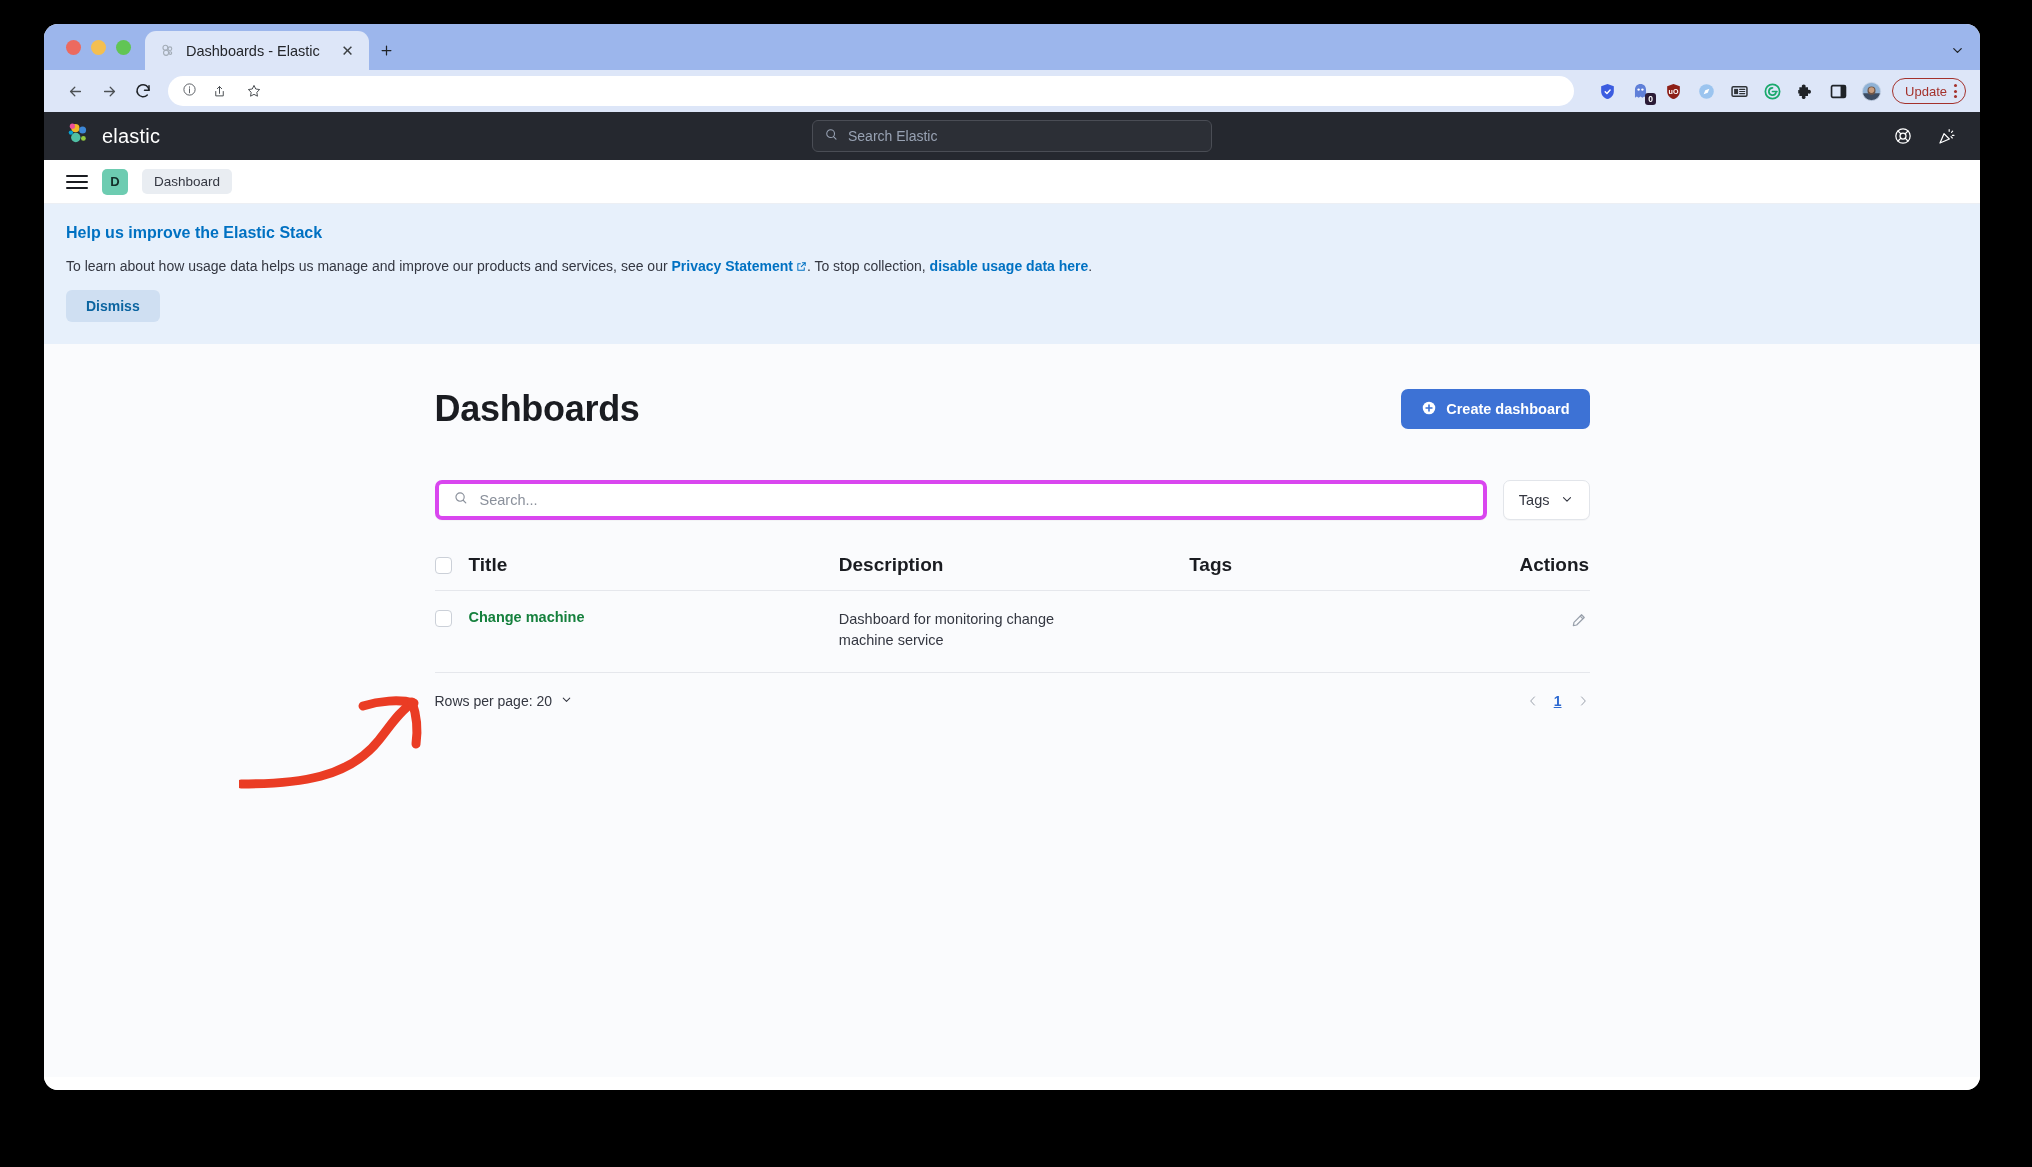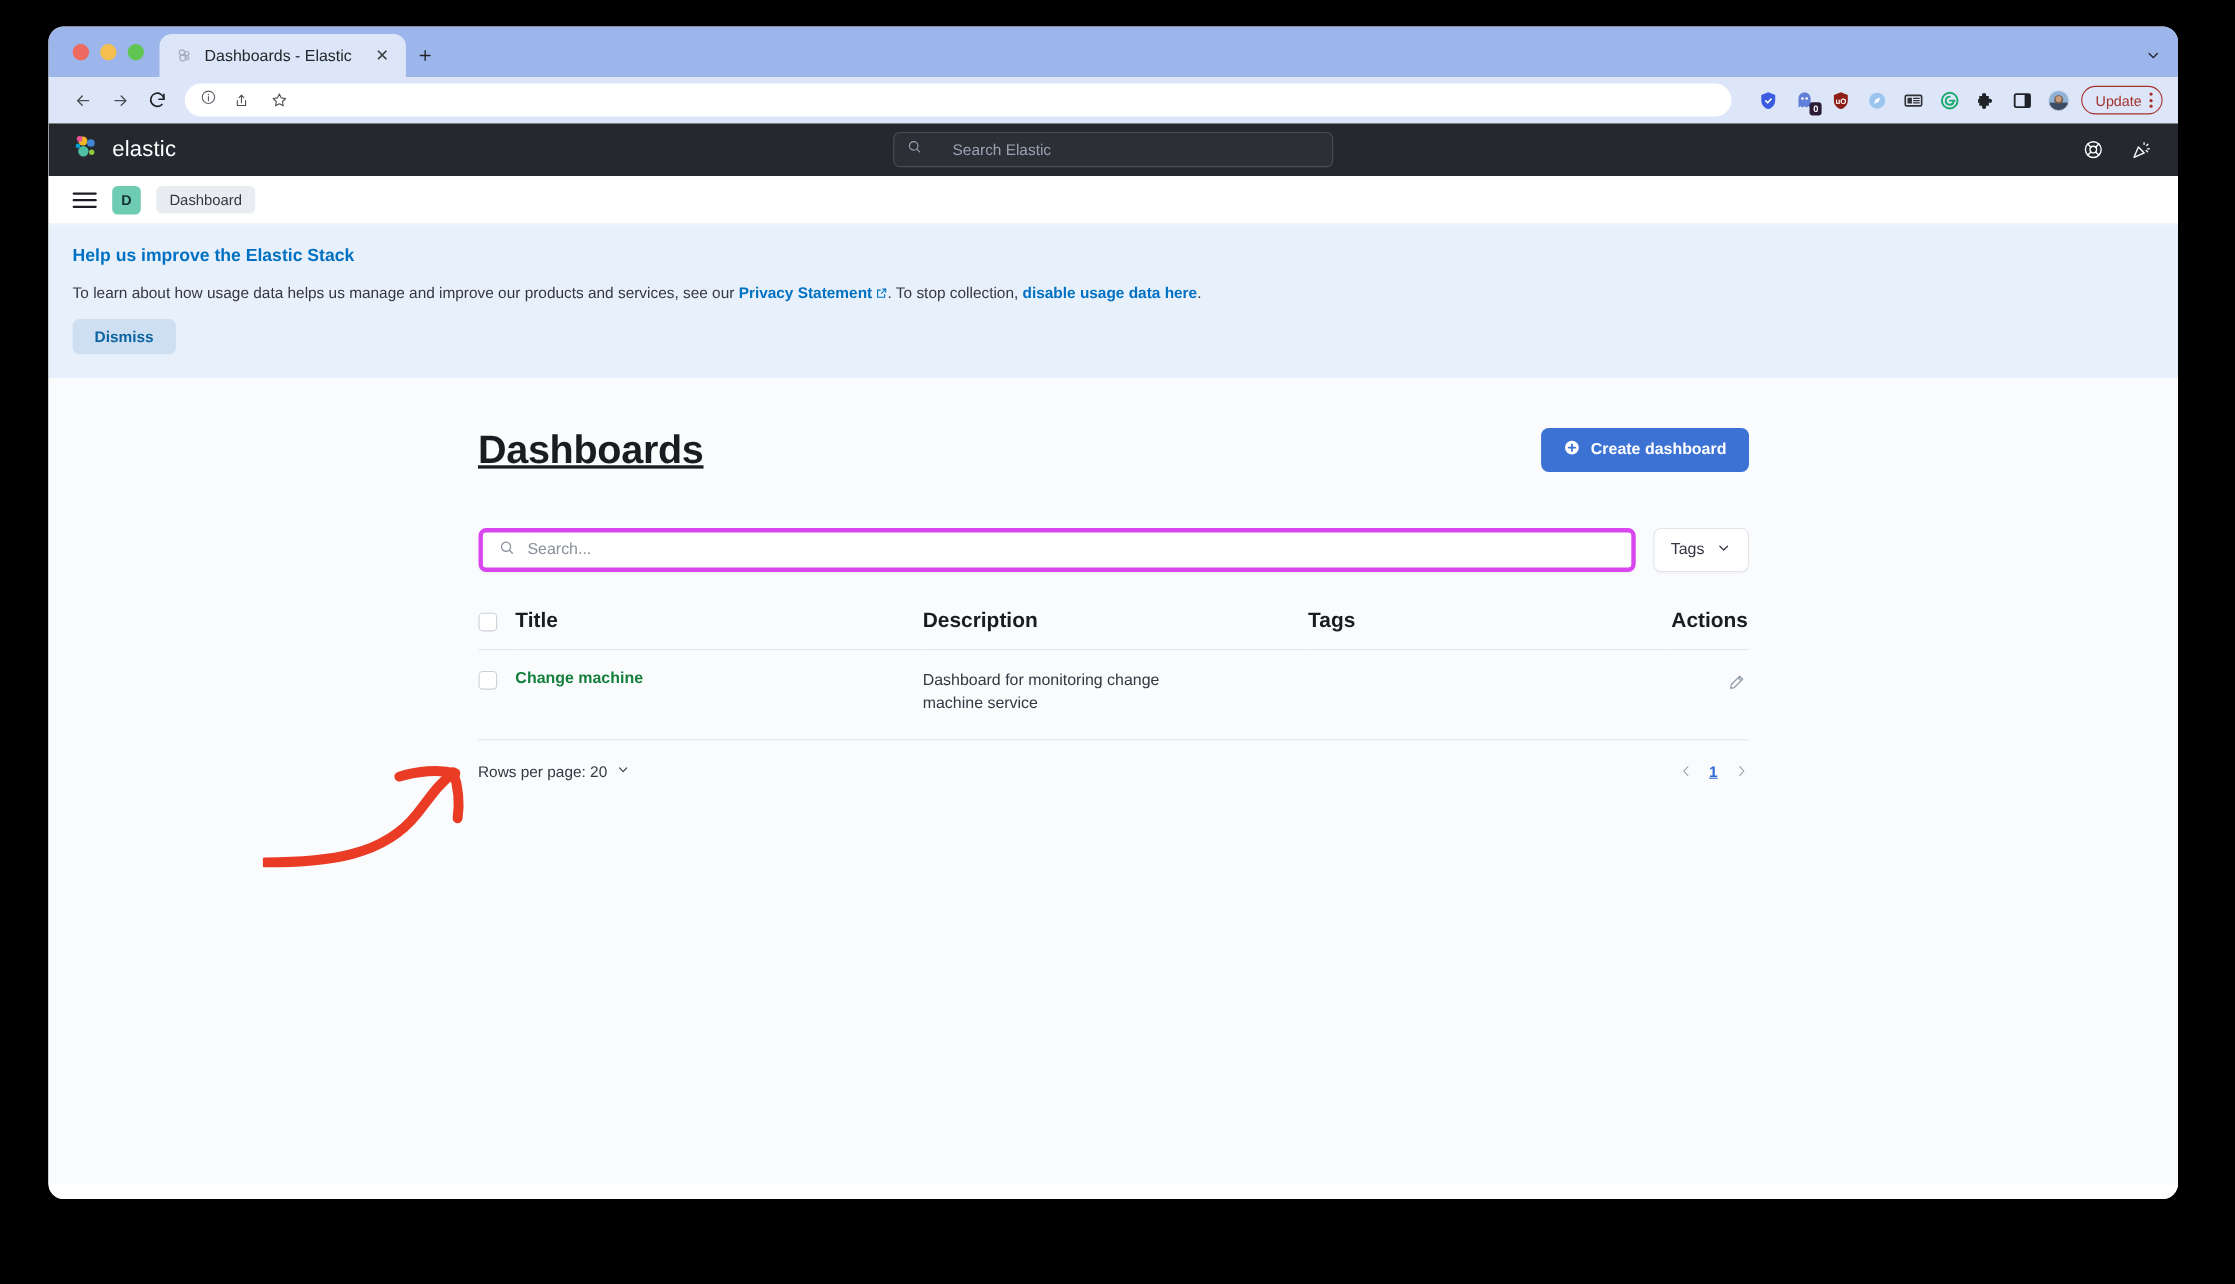--- a/index.html
+++ b/index.html
@@ -185,21 +185,21 @@
     position: absolute;
     left: 50%;
     transform: translateX(-50%);
     width: 400px;
     height: 32px;
     background: #2c2f36;
     border: 1px solid #4a4d55;
     border-radius: 6px;
     display: flex;
     align-items: center;
-    gap: 27px;
+    gap: 9px;
     padding: 0 11px;
   }
   #global-search .gs-placeholder { font-size: 14px; color: #98a2b3; }
   #header-icons {
     margin-left: auto;
     display: flex;
     align-items: center;
     gap: 22px;
   }
   .hdr-icon { width: 22px; height: 22px; display: flex; align-items: center; justify-content: center; }
@@ -272,21 +272,20 @@
     display: flex;
     align-items: center;
     justify-content: space-between;
     margin-bottom: 50px;
   }
   #page-title {
     font-size: 36px;
     font-weight: bold;
     color: #1a1c21;
     letter-spacing: -.3px;
-    text-decoration: underline;
   }
   #create-dashboard-button {
     background: #3d72d5;
     color: #ffffff;
     border-radius: 7px;
     height: 40px;
     display: flex;
     align-items: center;
     gap: 9px;
     padding: 0 20px;

